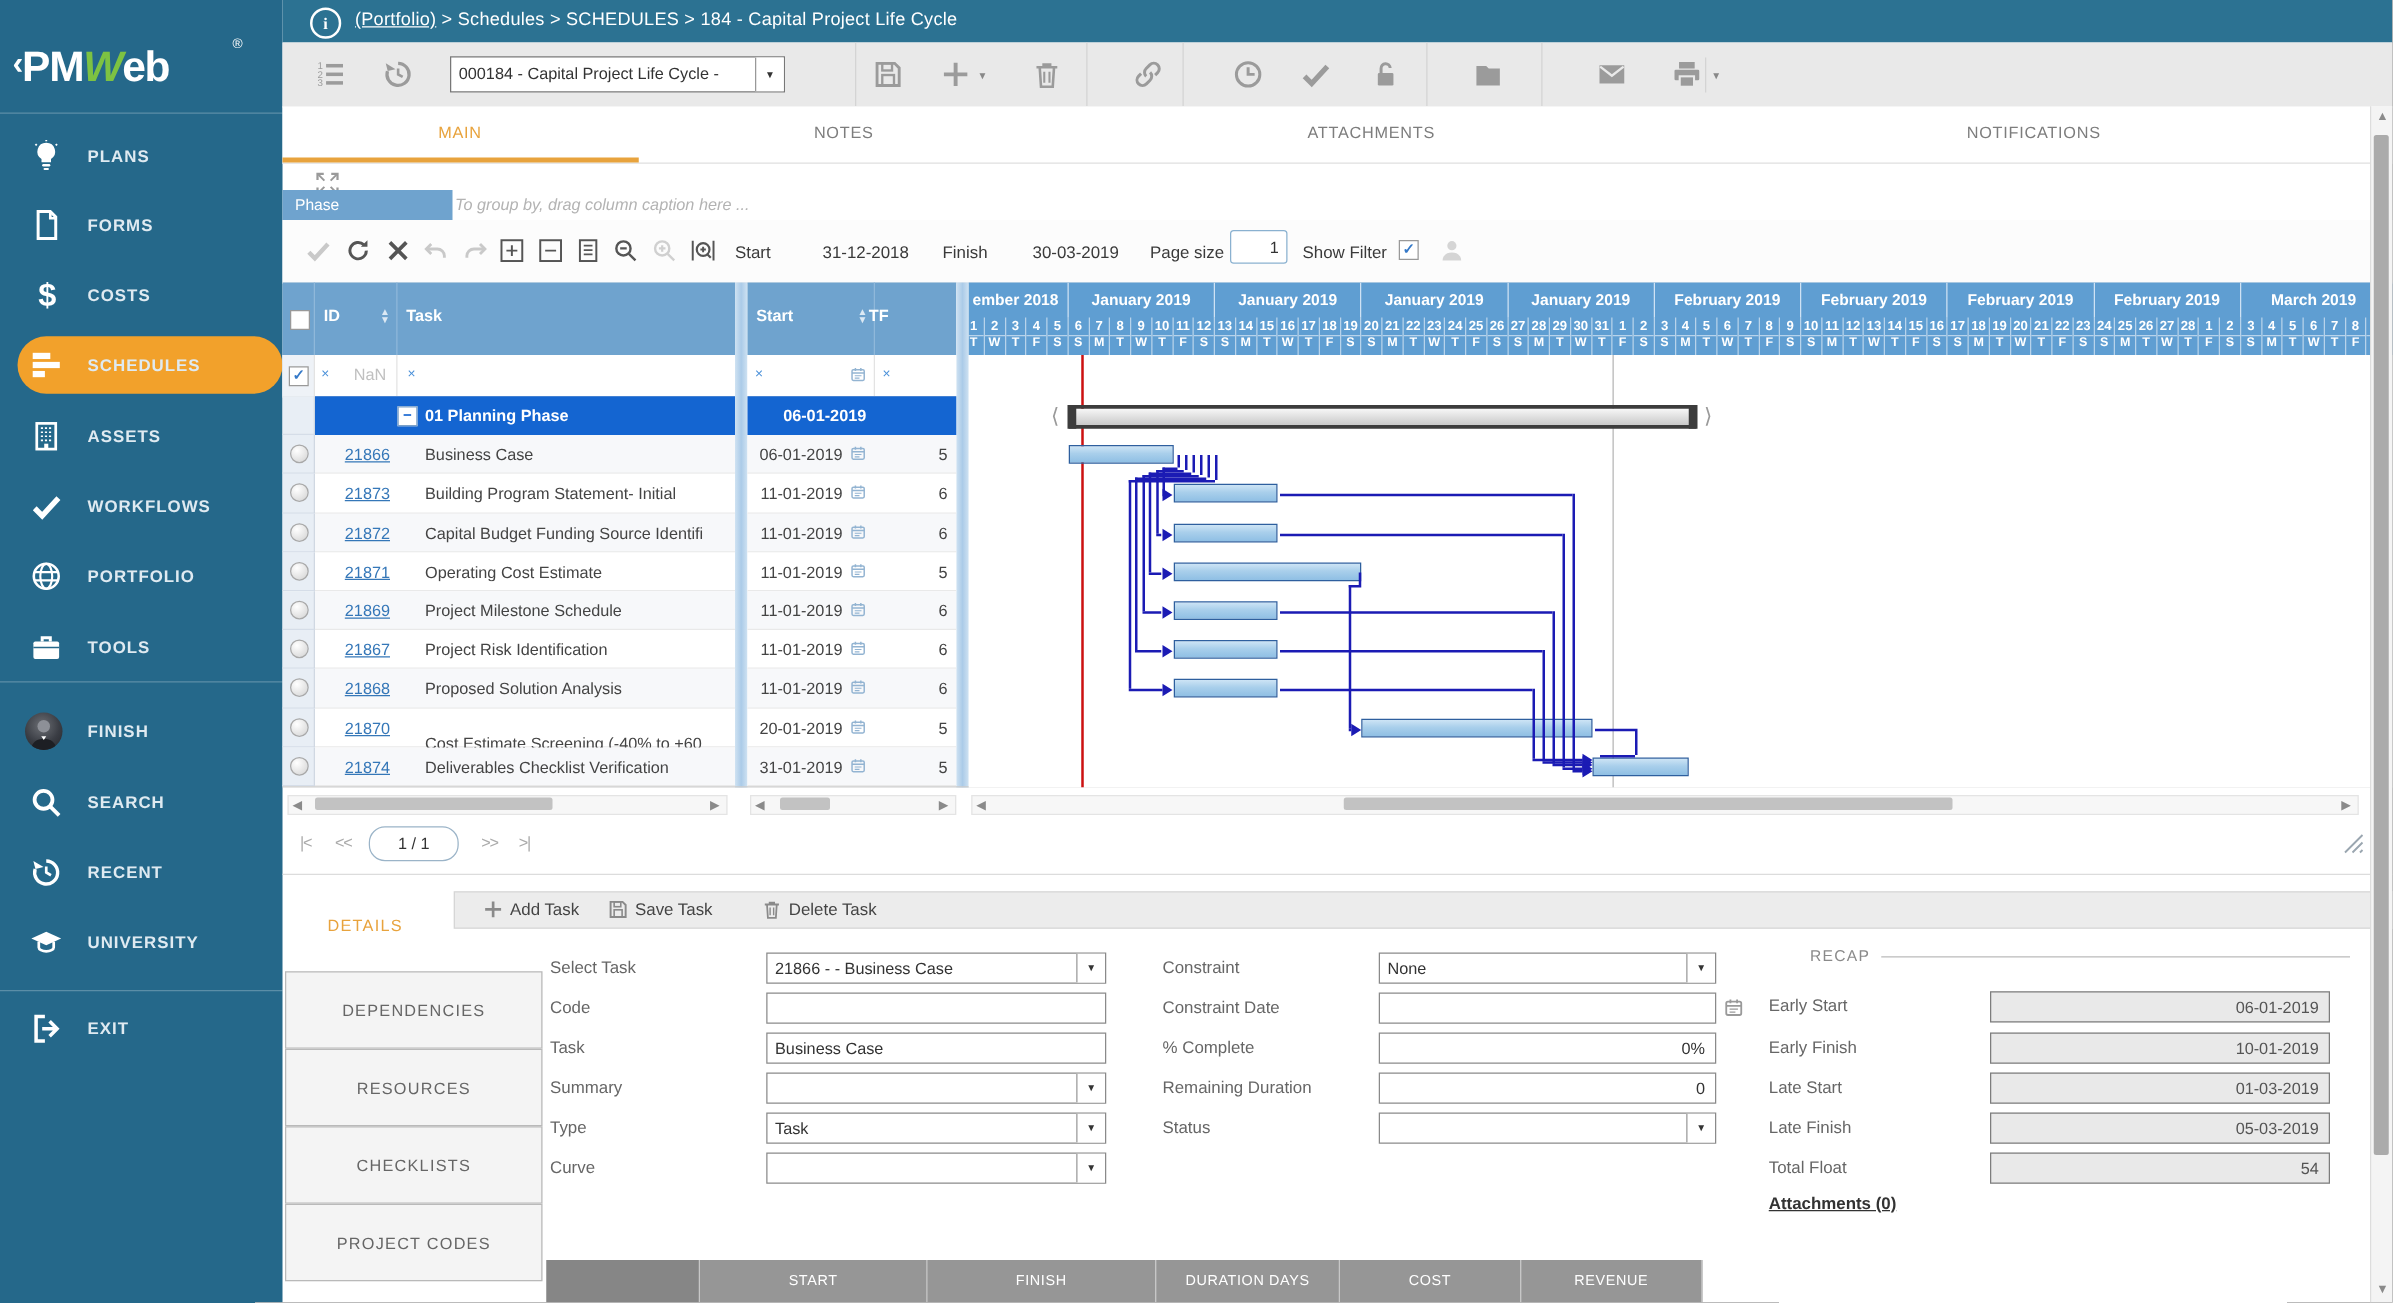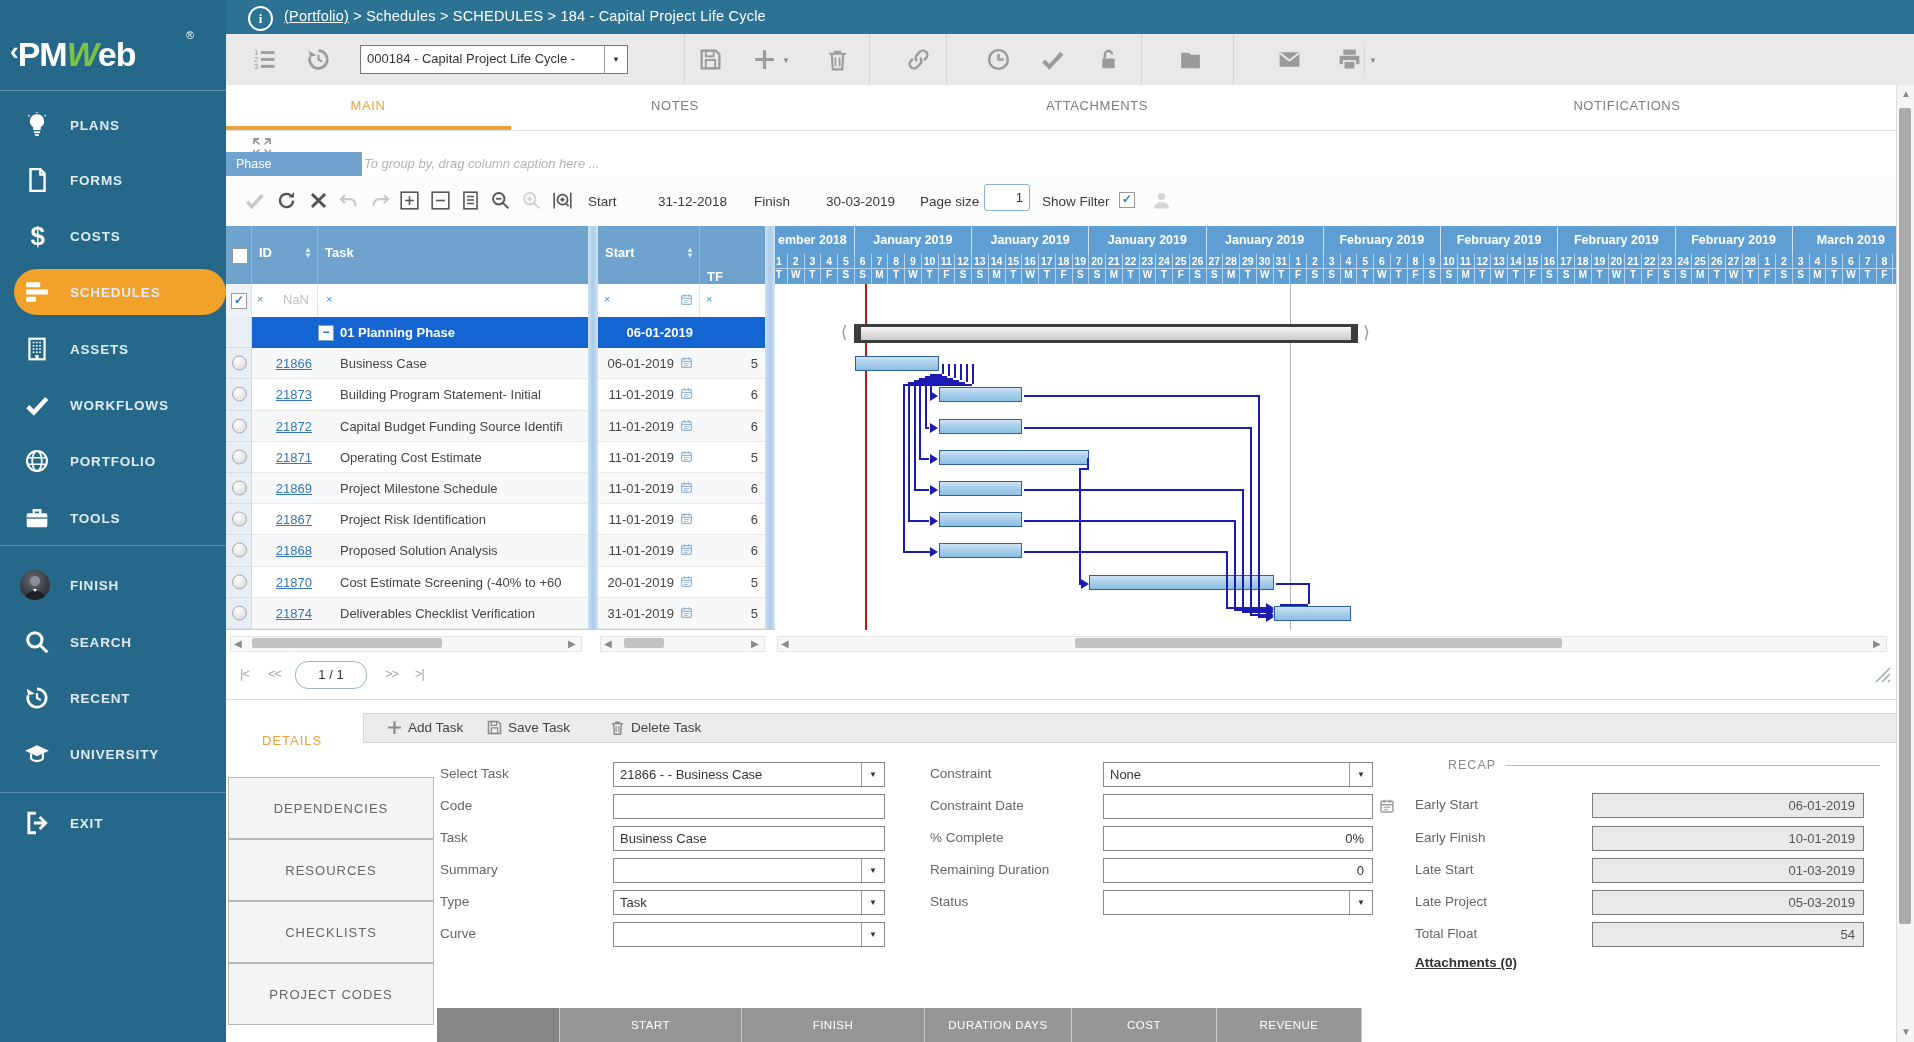--- a/index.html
+++ b/index.html
@@ -463,21 +463,21 @@
         <div class="hcell" style="left: 92px; width: 270px; border-right: none;">
           <div class="hlabel">Task</div>
         </div>
       </div>
       <div class="abs splitter" style="left: 588px; top: 226px; width: 10px; height: 404px;"></div>
       <div class="abs thead" style="left: 598px; top: 226px; width: 167px; height: 58px;">
         <div class="hcell" style="left: 0px; width: 102px;">
           <div class="hlabel">Start</div>
           <div class="sorticn" style="right: 5px;">▲<br>▼</div>
         </div>
-        <div class="hcell" style="left: 102px; width: 65px; border-right: none; margin-top: 24px;">
+        <div class="hcell" style="left: 90px; width: 65px; border-right: none;">
           <div class="hlabel">TF</div>
         </div>
       </div>
       <div class="abs splitter" style="left: 765px; top: 226px; width: 10px; height: 404px;"></div>
       <div class="abs filtrow" style="left: 226px; top: 284px; width: 362px; height: 33px;">
         <div class="fcell" style="left: 0px; width: 26px; background: rgb(238, 242, 247);">
           <div class="cbx" style="left:5px;top:9px">✓</div>
         </div>
         <div class="fcell" style="left: 26px; width: 66px;">
           <span class="fx" style="left:5px">×</span>
@@ -675,21 +675,21 @@
           </div>
           <div class="abs" style="left: 102px; top: 8px; width: 58px; text-align: right; font-size: 13px; color: rgb(68, 68, 68);">6</div>
         </div>
       </div>
       <div class="abs row" style="left: 226px; top: 566.6px; width: 362px; height: 31.2px;">
         <div class="selcol">
           <div class="radio"></div>
         </div>
         <div class="abs" style="left: 26px; top: 0px; width: 336px; height: 100%; background: rgb(255, 255, 255); border-bottom: 1px solid rgb(233, 233, 233); box-sizing: border-box;">
           <div class="abs" style="left: 8px; top: 8px; width: 52px; text-align: right; font-size: 13px;"><span class="idlink">21870</span></div>
-          <div class="abs" style="left: 88px; top: 8px; font-size: 13px; color: rgb(68, 68, 68); white-space: nowrap; overflow: hidden; width: 244px;">Cost Estimate Screening (-40% to +60</div>
+          <div class="abs" style="left: 88px; top: 20px; font-size: 13px; color: rgb(68, 68, 68); white-space: nowrap; overflow: hidden; width: 244px;">Cost Estimate Screening (-40% to +60</div>
         </div>
       </div>
       <div class="abs row" style="left: 598px; top: 566.6px; width: 167px; height: 31.2px;">
         <div class="abs" style="left: 0px; top: 0px; width: 100%; height: 100%; background: rgb(255, 255, 255); border-bottom: 1px solid rgb(233, 233, 233); box-sizing: border-box;">
           <div class="abs" style="left: 0px; top: 8px; width: 76px; text-align: right; font-size: 13px; color: rgb(68, 68, 68);">20-01-2019</div>
           <div class="abs" style="left: 82px; top: 8px; width: 13px; height: 13px; color: rgb(147, 180, 210);">
             <svg viewBox="0 0 24 24">
               <rect x="3" y="5" width="18" height="16" rx="2" fill="none" stroke="currentColor" stroke-width="2.2"></rect>
               <path d="M3 10h18" stroke="currentColor" stroke-width="2.2"></path>
               <path d="M8 2.5V7M16 2.5V7" stroke="currentColor" stroke-width="2.2"></path>
@@ -1210,21 +1210,21 @@
         <div class="valr">06-01-2019</div>
       </div>
       <div class="flabel" style="left: 1415px; top: 830px;">Early Finish</div>
       <div class="field ro" style="left: 1592px; top: 826px; width: 272px;">
         <div class="valr">10-01-2019</div>
       </div>
       <div class="flabel" style="left: 1415px; top: 862px;">Late Start</div>
       <div class="field ro" style="left: 1592px; top: 858px; width: 272px;">
         <div class="valr">01-03-2019</div>
       </div>
-      <div class="flabel" style="left: 1415px; top: 894px;">Late Project</div>
+      <div class="flabel" style="left: 1415px; top: 894px;">Late Finish</div>
       <div class="field ro" style="left: 1592px; top: 890px; width: 272px;">
         <div class="valr">05-03-2019</div>
       </div>
       <div class="flabel" style="left: 1415px; top: 926px;">Total Float</div>
       <div class="field ro" style="left: 1592px; top: 922px; width: 272px;">
         <div class="valr">54</div>
       </div>
       <div class="attach" style="left: 1415px; top: 955px;">Attachments (0)</div>
     </div>
 

